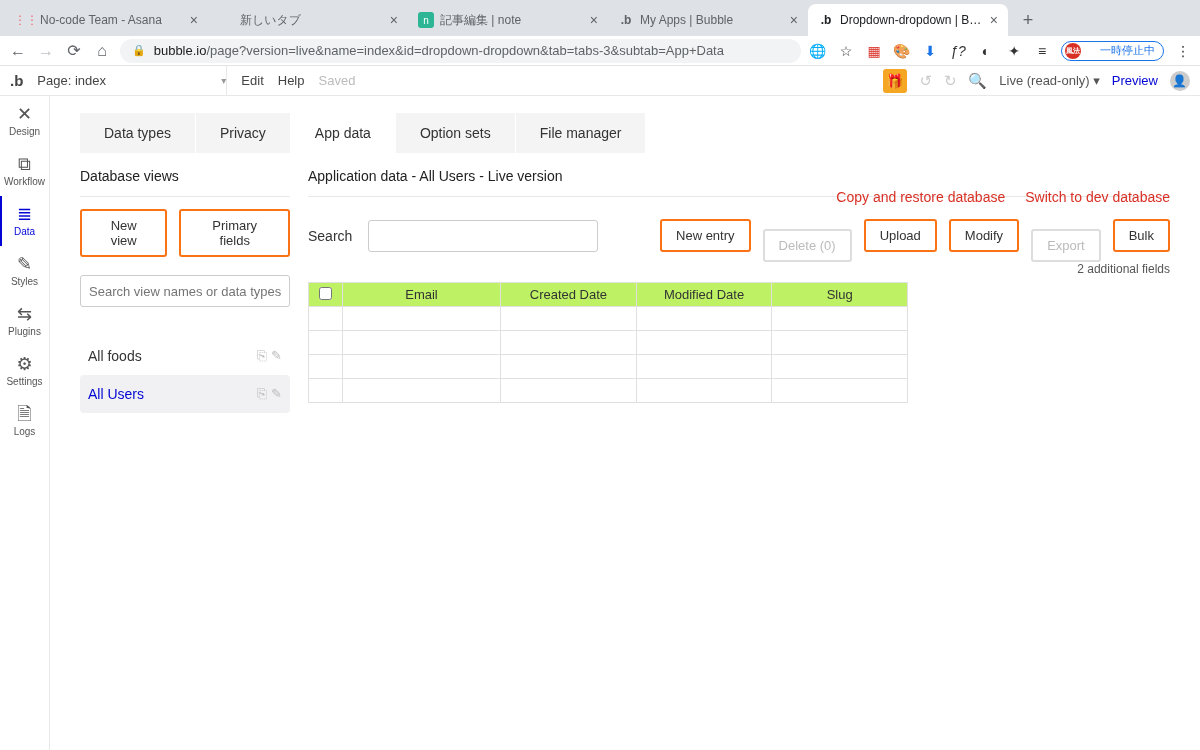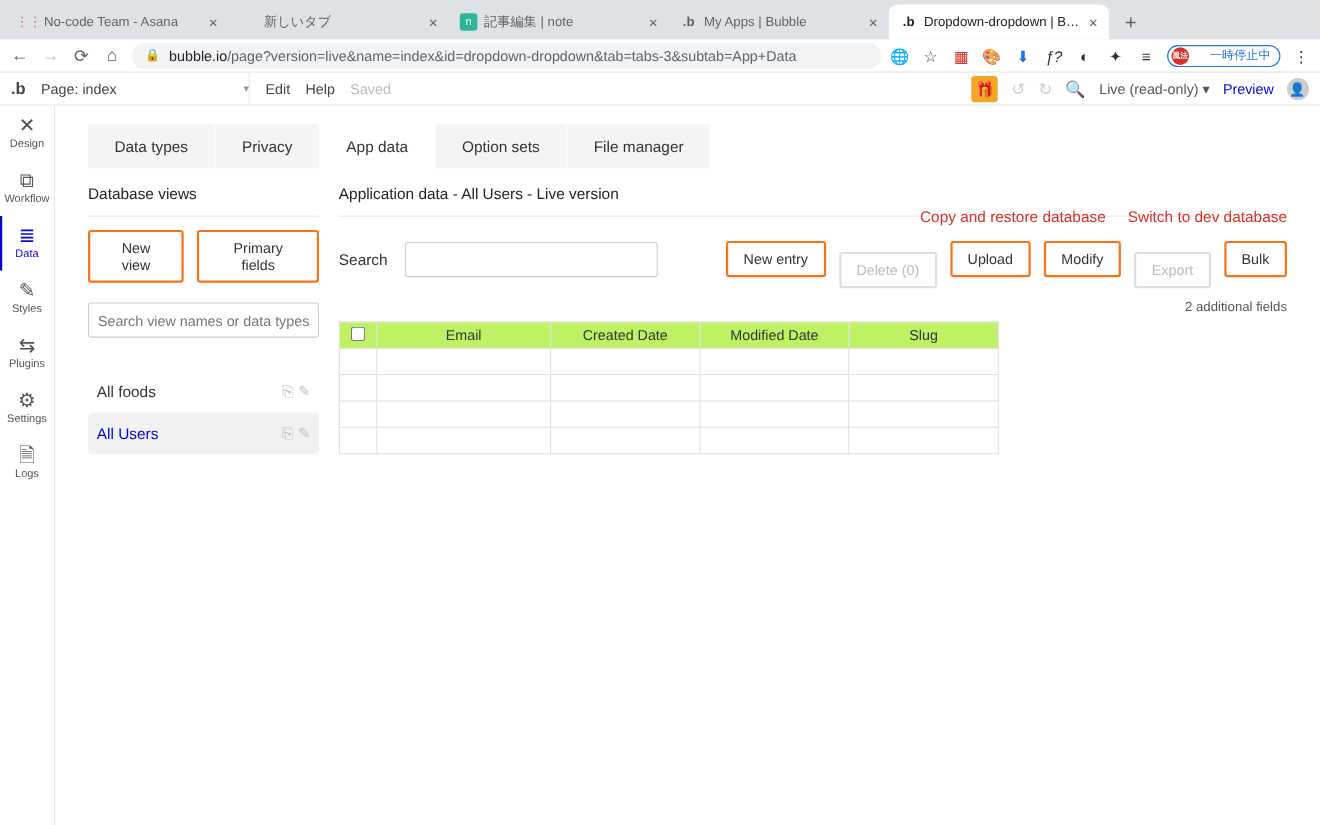--- a/index.html
+++ b/index.html
@@ -69,21 +69,21 @@
 .spacer { flex:1; }
 
 .filterbox { margin-top:18px; }
 .filterbox input { width:100%; height:32px; border:1px solid #ccc; border-radius:3px; padding:0 8px; font-size:13px;}
 
 .viewlist { margin-top:30px; }
 .viewitem { display:flex; align-items:center; height:38px; padding:0 8px; font-size:14px; cursor:pointer; border-radius:4px;}
 .viewitem.active { background:#f1f1f4; color:#0205d3;}
 .viewitem .mini { margin-left:auto; display:flex; gap:4px; color:#bbb; font-size:13px;}
 
-.addl { text-align:right; font-size:12px; color:#555; margin-top:10px; }
+.addl { text-align:right; font-size:12px; color:#555; }
 
 .datatable { margin-top:6px; border:1px solid #ddd; border-collapse:collapse; width:600px; font-size:13px;}
 .datatable th, .datatable td { border:1px solid #e0e0e0; height:24px; text-align:center; font-weight:400; color:#333; }
 .datatable th:first-child { width:30px;}
 .datatable th.checkcell input { }
 .datatable th { background:#bef264; }
 </style>
 </head>
 <body>
 

